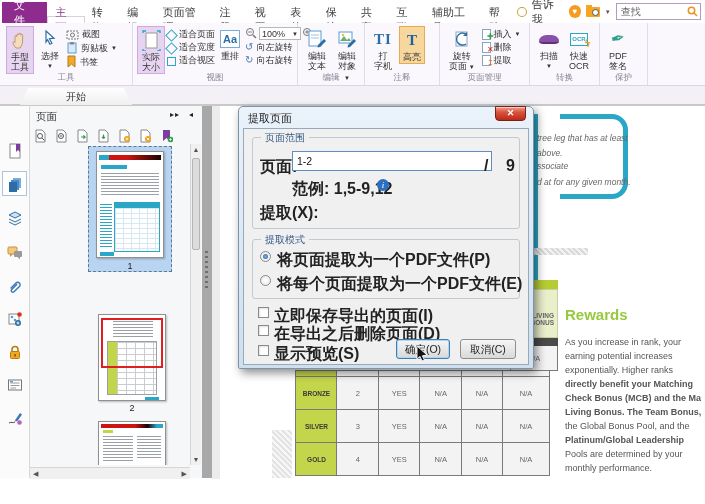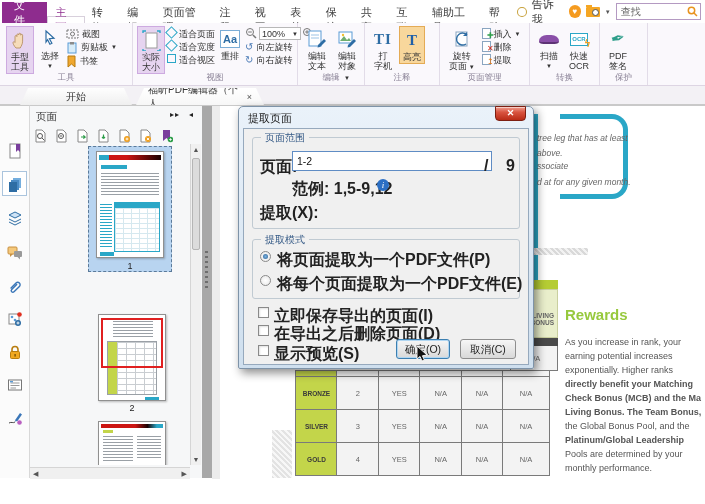--- a/index.html
+++ b/index.html
@@ -25,21 +25,21 @@
   
   .ribbon { position:absolute; left:0; top:23px; width:705px; height:63px; background:#faf8fc; border-bottom:1px solid #ddd5e3; }
   .rgroup { position:absolute; top:0; height:62px; border-right:1px solid #e2dce8; }
   .rgrp-label { position:absolute; bottom:1px; left:0; right:0; text-align:center; font-size:8.5px; color:#8a8296; }
   .ritems { display:flex; align-items:flex-start; padding:3px 4px 0 6px; gap:4px; }
   .bigbtn { display:flex; flex-direction:column; align-items:center; font-size:9px; line-height:10px; color:#333; padding:1px 3px; text-align:center; }
   .bigbtn .ic { height:24px; display:flex; align-items:center; justify-content:center; }
   .hl-purple { background:#e6d4f0; border:1px solid #cdaae0; }
   .hl-orange { background:#f8d79c; border:1px solid #e4ab55; }
   .smallcol { display:flex; flex-direction:column; gap:1px; padding-top:2px; }
-  .smallbtn { display:flex; align-items:flex-start; gap:3px; font-size:9px; line-height:12px; color:#333; white-space:nowrap; }
+  .smallbtn { display:flex; align-items:flex-end; gap:3px; font-size:9px; line-height:12px; color:#333; white-space:nowrap; }
   .zoomrow { display:flex; align-items:center; gap:1px; font-size:9px; }
   .zoombox { width:42px; height:13px; border:1px solid #b8b8b8; background:#fff; font-size:9px; padding:0 2px; display:flex; align-items:center; justify-content:space-between; color:#333; }
   .pgic-s { width:9px; height:11px; background:#fff; border:1px solid #8aa5c0; display:inline-block; position:relative; }
   .badge { position:absolute; font-size:8px; line-height:8px; right:-4px; bottom:-2px; }
   .fitic { width:9px; height:9px; border:1.2px solid #2aa7c7; display:inline-block; }
   .aabox { width:20px; height:18px; border:1px solid #7badd6; color:#2e6da4; font-weight:bold; font-size:11px; display:flex; align-items:center; justify-content:center; background:#fff; }
   .ti { font-family:"Liberation Serif", serif; color:#2e6da4; font-size:15px; font-weight:bold; letter-spacing:1px; }
   .hlT { font-family:"Liberation Serif", serif; color:#1f5fa8; font-size:15px; font-weight:bold; }
   .scanbody { width:20px; height:9px; background:#8a4fa8; border-radius:50% 50% 30% 30% / 90% 90% 40% 40%; border-bottom:2px solid #5e3375; }
   .ocrbox { width:18px; height:13px; border:1px solid #2aa7c7; color:#2aa7c7; font-size:6px; font-weight:bold; display:flex; align-items:center; justify-content:center; background:#fff; position:relative; }
@@ -389,24 +389,20 @@
         </div>
       </div>
       <div class="rgrp-label">保护</div>
     </div>
   </div>
 
   <div class="tabbar">
     <div class="dtab" style="left:20px;width:112px;">
         <span>开始</span>
       </div>
-    <div class="dtab" style="left:136px;width:128px;background:linear-gradient(#ffffff,#f7f7f7);">
-      <span>福昕PDF编辑器（个人...</span>
-      <span class="x">×</span>
-    </div>
   </div>
 
   <div class="sidebar">
     <div class="sicon" style="top:32px;">
       <svg width="16" height="16">
           <rect x="3" y="1" width="10" height="14" fill="#fff" stroke="#888"></rect>
           <path d="M9 1v8l2-2 2 2V1z" fill="#7a3f9d"></path>
         </svg>
     </div>
     <div class="sicon active" style="top:65px;">

